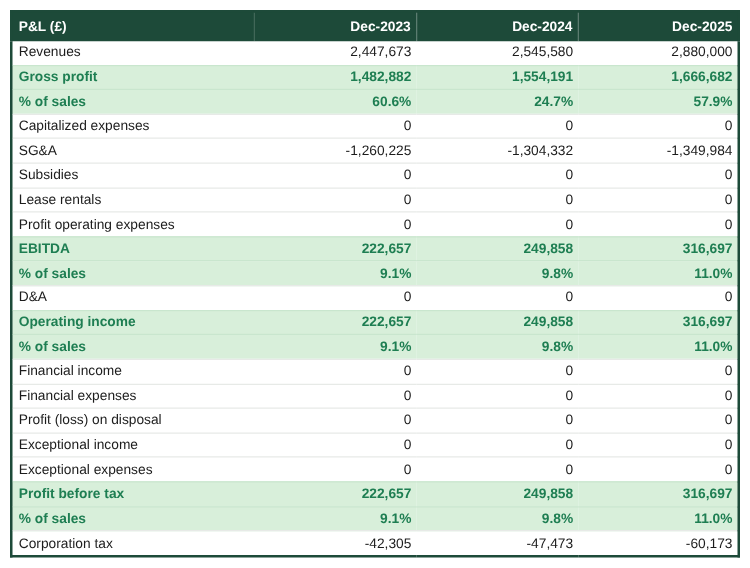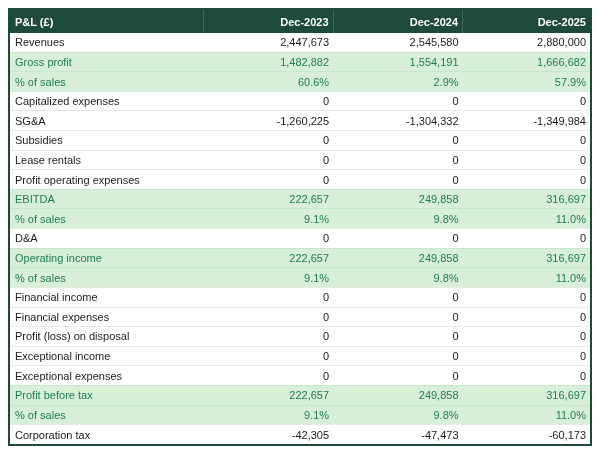--- a/index.html
+++ b/index.html
@@ -33,21 +33,21 @@
   .num{text-align:right;padding-right:4px;}
   tbody td{
     white-space:nowrap;vertical-align:middle;
     height:16px;line-height:16px;
   }
   tbody tr{border-top:1px solid var(--sep);}
   tbody tr:first-child{border-top:none;}
   tbody tr.hl{
     background:var(--mint);
     color:var(--green);
-    font-weight:normal;
+    font-weight:bold;
   }
   tbody tr.hl{border-top-color:var(--sep-green);}
 </style>
 </head>
 <body>
 
 <div class="page">
   <table class="pl-table">
     <colgroup>
       <col style="width:194px">
@@ -72,21 +72,21 @@
         </tr>
         <tr class="hl">
           <td class="label">Gross profit</td>
           <td class="num">1,482,882</td>
           <td class="num">1,554,191</td>
           <td class="num">1,666,682</td>
         </tr>
         <tr class="hl">
           <td class="label">% of sales</td>
           <td class="num">60.6%</td>
-          <td class="num">2.9%</td>
+          <td class="num">24.7%</td>
           <td class="num">57.9%</td>
         </tr>
         <tr>
           <td class="label">Capitalized expenses</td>
           <td class="num">0</td>
           <td class="num">0</td>
           <td class="num">0</td>
         </tr>
         <tr>
           <td class="label">SG&amp;A</td>

